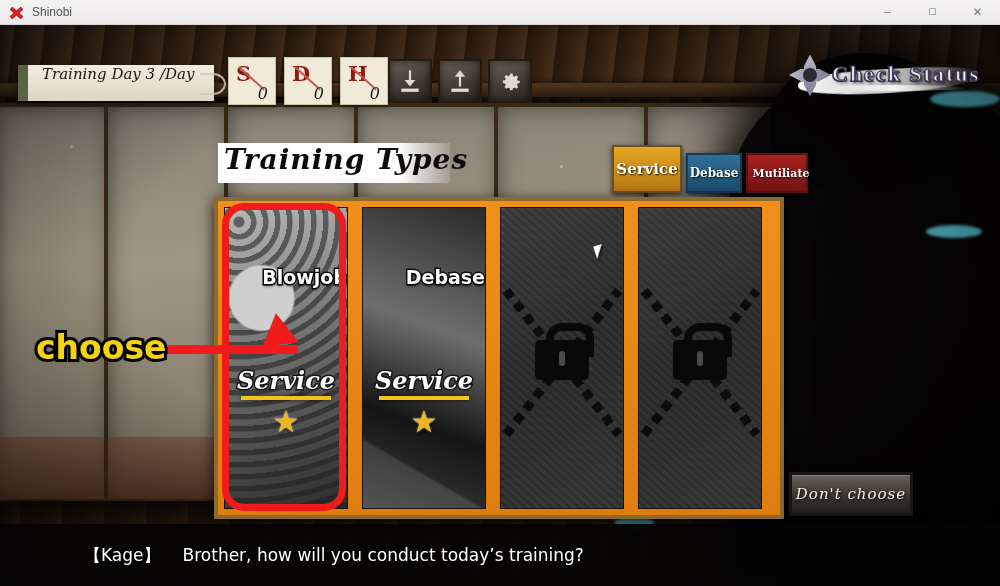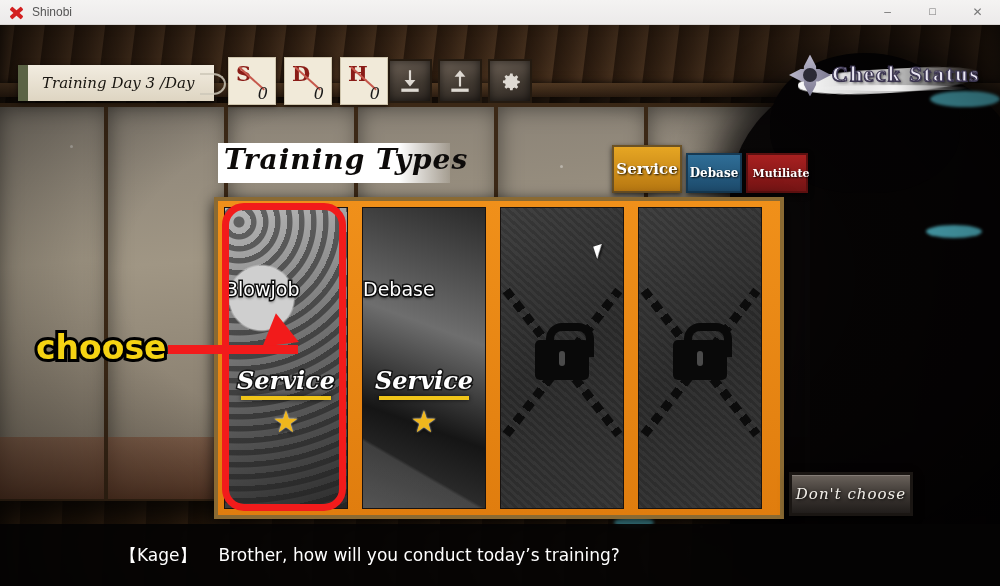--- a/index.html
+++ b/index.html
@@ -58,21 +58,21 @@
     box-shadow:0 0 40px 18px rgba(3,2,3,.85); }
   .char2{ position:absolute; right:40px; top:28px; width:190px; height:140px;
     background:#050304; border-radius:50% 50% 44% 44%; }
   .wisp{ position:absolute; background:#5fd6e8; border-radius:50%;
     filter:blur(1.6px); opacity:.9; }
 
   
   .scroll{ position:absolute; left:18px; top:40px; width:196px; height:36px;
     background:linear-gradient(180deg,#f2ece0,#ded5c2);
     border-left:10px solid #5b6345; box-shadow:0 2px 6px rgba(0,0,0,.6);
-    display:flex; align-items:center; }
+    display:flex; }
   .scroll-txt{ font-family:"DejaVu Serif", serif; font-style:italic; font-size:15px;
     color:#17140f; padding-left:14px; white-space:nowrap; }
   .scroll-tail{ position:absolute; left:200px; top:48px; width:26px; height:22px;
     border:2px solid #cfc9ba; border-left:none; border-radius:0 60% 60% 0; opacity:.85; }
 
   .stats{ position:absolute; left:228px; top:32px; display:flex; gap:8px; }
   .stat{ width:48px; height:48px; background:#f1ead9;
     border:1px solid #cfc5ad; box-shadow:0 1px 4px rgba(0,0,0,.6);
     position:relative; }
   .stat .l{ position:absolute; left:7px; top:3px; font-family:"DejaVu Serif", serif;
@@ -141,22 +141,22 @@
 
   .card .art{ position:absolute; inset:0; filter:grayscale(1); }
   .art-a{ background:
       radial-gradient(circle at 30% 30%, #cfcfcf 0 14%, rgba(0,0,0,0) 15%),
       repeating-radial-gradient(circle at 14px 14px, rgba(30,30,30,.55) 0 5px, rgba(0,0,0,0) 6px 12px),
       linear-gradient(160deg,#b9b9b9,#6e6e6e 48%,#2c2c2c); }
   .art-b{ background:
       linear-gradient(30deg, rgba(255,255,255,.12) 0 18%, rgba(0,0,0,0) 19%),
       linear-gradient(200deg,#2a2a2a,#6e6e6e 40%,#151515 70%,#3d3d3d); }
 
-  .card .lbl{ position:absolute; left:0; right:0; top:70px; text-align:left;
-    font-family:"DejaVu Sans", sans-serif; font-weight:normal; font-size:19px; color:#fff;
+  .card .lbl{ position:absolute; left:0; right:0; top:58px; text-align:right;
+    font-family:"DejaVu Sans", sans-serif; font-weight:bold; font-size:19px; color:#fff;
     -webkit-text-stroke:3px #111; paint-order:stroke fill;
     text-shadow:0 2px 3px rgba(0,0,0,.8); }
   .card .cat{ position:absolute; left:0; right:0; top:158px; text-align:center;
     font-family:"DejaVu Serif", serif; font-style:italic; font-weight:bold; font-size:24px;
     color:#fff; -webkit-text-stroke:3px #151515; paint-order:stroke fill; }
   .card .uline{ position:absolute; left:16px; right:16px; top:188px; height:4px;
     background:#f0c419; box-shadow:0 0 4px rgba(0,0,0,.7); }
   .card .star{ position:absolute; left:0; right:0; top:196px; text-align:center;
     font-size:30px; color:#f0b71d; text-shadow:0 0 2px #fff,0 2px 3px rgba(0,0,0,.8); }
 
@@ -192,21 +192,21 @@
   .dont{ position:absolute; left:789px; top:447px; width:124px; height:44px;
     background:linear-gradient(180deg,#6a625b,#3a3531 55%,#211d1b);
     border:3px solid #1a1613; box-shadow:0 3px 8px rgba(0,0,0,.8),inset 0 1px 0 rgba(255,255,255,.18);
     display:flex; align-items:center; justify-content:center; }
   .dont span{ font-family:"DejaVu Serif", serif; font-style:italic; font-size:15px;
     letter-spacing:1px; color:#f2efe9; text-shadow:1px 1px 3px rgba(0,0,0,.9); }
 
   
   .dialog{ position:absolute; left:0; bottom:0; width:1000px; height:62px;
     background:rgba(4,3,3,.93); display:flex; align-items:center; }
-  .dlg-name{ margin-left:120px; font-family:"DejaVu Sans", sans-serif; font-size:17px;
+  .dlg-name{ margin-left:84px; font-family:"DejaVu Sans", sans-serif; font-size:17px;
     color:#fff; }
   .dlg-text{ margin-left:22px; font-family:"DejaVu Sans", sans-serif; font-size:17px;
     color:#fff; }
 
   
   .cursor{ position:absolute; left:595px; top:220px; width:0; height:0;
     border-left:9px solid #fff; border-bottom:13px solid transparent;
     transform:rotate(-18deg); filter:drop-shadow(1px 1px 1px #000); }
 </style>
 </head>

